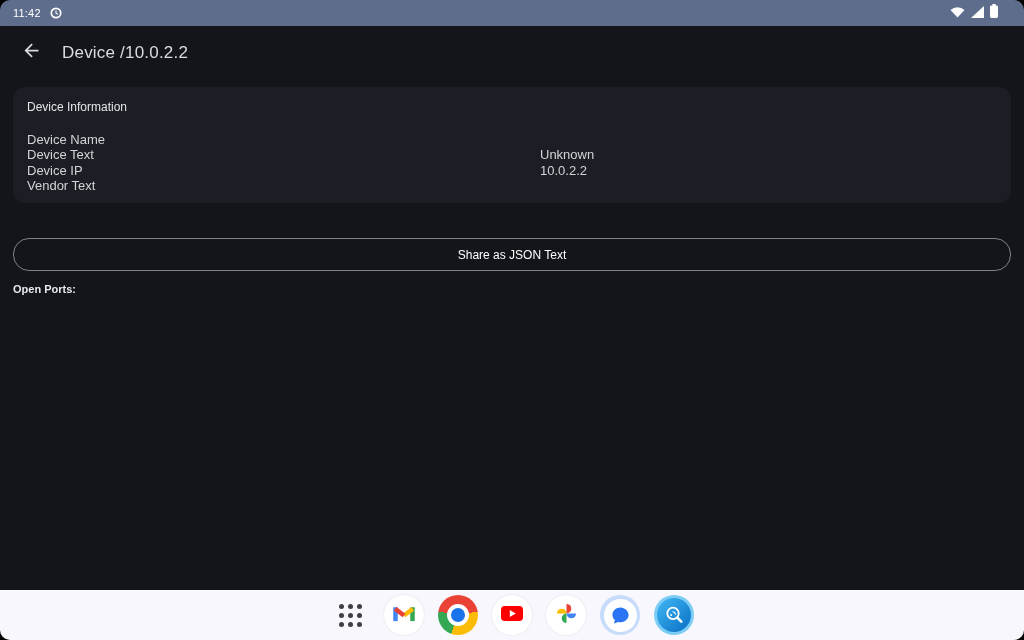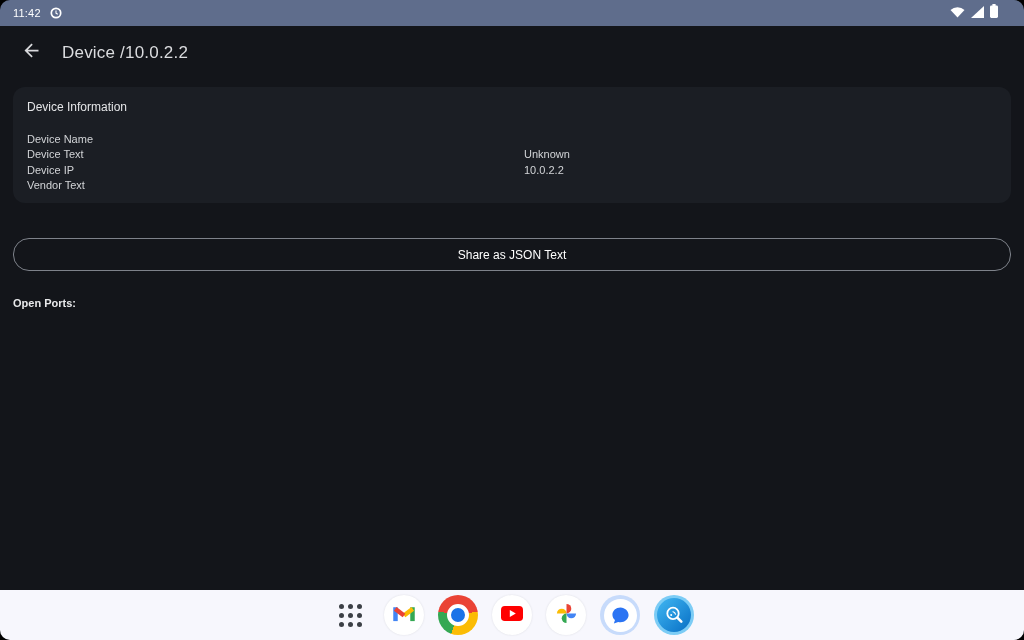--- a/index.html
+++ b/index.html
@@ -14,31 +14,31 @@
   .sb-right{margin-left:auto;display:flex;align-items:center;gap:6px;}
 
   
   .app-header{height:53px;display:flex;align-items:center;padding:0 18px;flex:none;}
   .back-btn{width:26px;height:26px;display:flex;align-items:center;justify-content:center;cursor:pointer;}
   .app-title{margin-left:18px;font-size:17px;color:#dbdcdf;letter-spacing:.2px;}
 
   
   .card{margin:8px 13px 0;background:#1b1e24;border-radius:12px;padding:13px 14px 10px;flex:none;}
   .card-title{font-size:12px;color:#e4e5e7;margin-bottom:18px;}
-  .info-row{display:flex;font-size:11px;line-height:15.3px;color:#d2d4d7;}
+  .info-row{display:flex;font-size:13px;line-height:15.3px;color:#d2d4d7;gap:16px;}
   .info-label{flex:0 0 497px;}
   .info-value{flex:1;}
 
   
   .share-btn{margin:35px 13px 0;height:31px;border:1px solid #7e828a;border-radius:16px;
              display:flex;align-items:center;justify-content:center;font-size:12px;
              color:#ffffff;flex:none;cursor:pointer;background:transparent;}
 
   
-  .ports-heading{margin:26px 13px 0;font-size:11px;font-weight:bold;color:#e8e9eb;}
+  .ports-heading{margin:12px 13px 0;font-size:11px;font-weight:bold;color:#e8e9eb;}
   .port-row{margin-top:21px;display:flex;align-items:baseline;padding:0 26px 0 28px;cursor:pointer;}
   .port-number{font-size:14px;color:#3d9fe0;}
   .port-service{margin-left:14px;font-size:15px;color:#e1e2e4;}
   .port-protocol{margin-left:auto;font-size:12px;color:#d2d3d6;}
 
   .spacer{flex:1;}
 
   
   .dock{height:50px;background:#f7f7fd;display:flex;align-items:center;justify-content:center;
         gap:14px;flex:none;}

